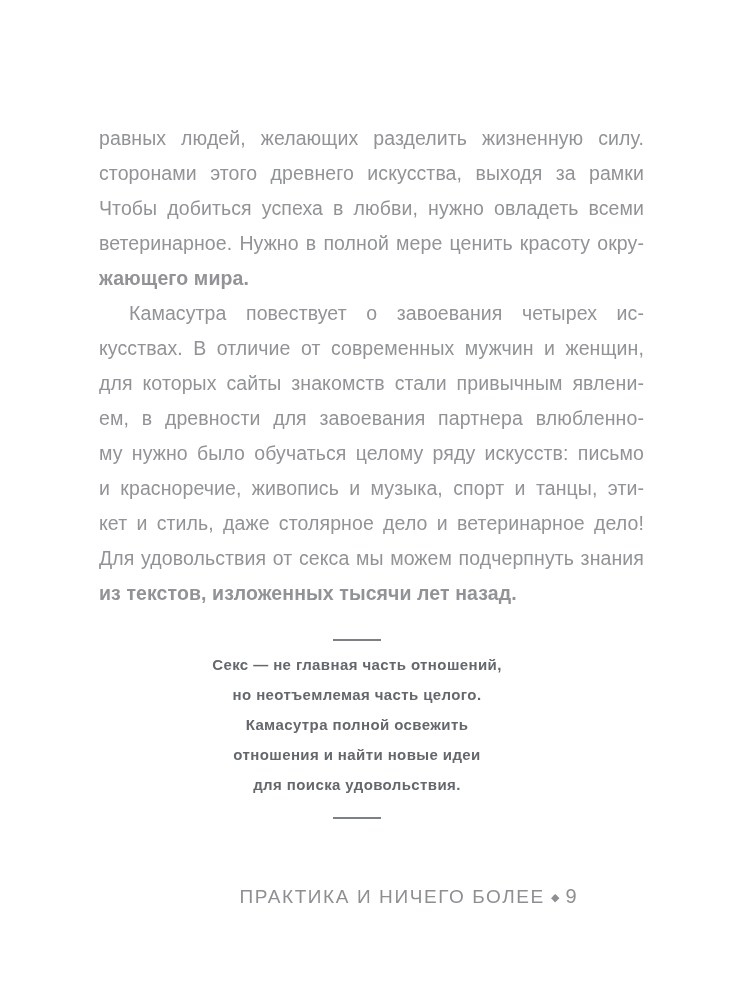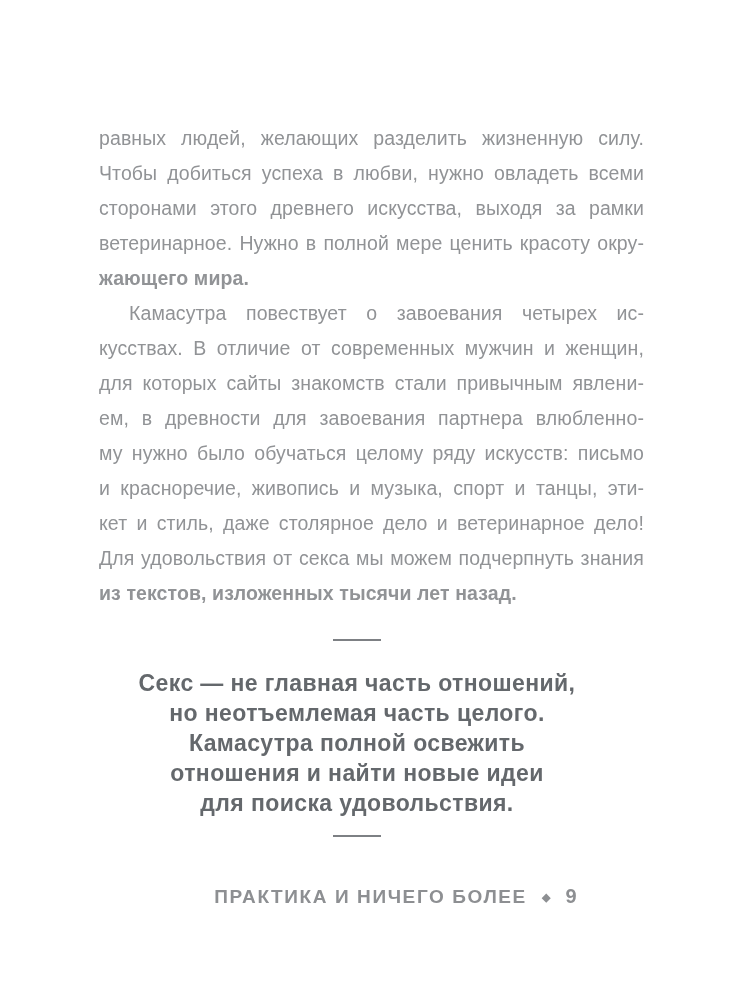--- a/index.html
+++ b/index.html
@@ -38,38 +38,38 @@
     position: absolute;
     left: 137px; top: 639px; width: 440px;
     text-align: center;
   }
   .rule {
     width: 48px; height: 2px;
     background: var(--rule-color, #7d8084);
     margin: 0 auto;
   }
   .quote-text {
-    margin-top: 27px;
-    font-size: 23px;
+    margin-top: 9px;
+    font-size: 15px;
     line-height: 30px;
     font-weight: bold;
     letter-spacing: 0.4px;
     color: var(--quote-color, #64686c);
   }
   .rule.bottom { margin-top: 17px; }
 
   
   .running-footer {
     position: absolute;
     top: 885px; right: 133px;
     display: flex;
     align-items: center;
-    gap: 15px;
+    gap: 6px;
     color: var(--footer-color, #8d8f92);
-    font-weight: 700;
+    font-weight: 400;
   }
   .running-title {
     font-size: 19px;
     letter-spacing: 1.6px;
     white-space: nowrap;
   }
   .diamond {
     font-size: 11px;
     line-height: 1;
     transform: translateY(1px);
@@ -79,22 +79,22 @@
     letter-spacing: 0.5px;
   }
 </style>
 </head>
 <body>
 
 <main class="page">
 
   <section class="body-text">
       <div class="bline">равных людей, желающих разделить жизненную силу.</div>
+      <div class="bline">сторонами этого древнего искусства, выходя за рамки</div>
       <div class="bline">Чтобы добиться успеха в любви, нужно овладеть всеми</div>
-      <div class="bline">сторонами этого древнего искусства, выходя за рамки</div>
       <div class="bline">ветеринарное. Нужно в полной мере ценить красоту окру-</div>
       <div class="bline last">жающего мира.</div>
       <div class="bline indent">Камасутра повествует о завоевания четырех ис-</div>
       <div class="bline">кусствах. В отличие от современных мужчин и женщин,</div>
       <div class="bline">для которых сайты знакомств стали привычным явлени-</div>
       <div class="bline">ем, в древности для завоевания партнера влюбленно-</div>
       <div class="bline">му нужно было обучаться целому ряду искусств: письмо</div>
       <div class="bline">и красноречие, живопись и музыка, спорт и танцы, эти-</div>
       <div class="bline">кет и стиль, даже столярное дело и ветеринарное дело!</div>
       <div class="bline">Для удовольствия от секса мы можем подчерпнуть знания</div>

